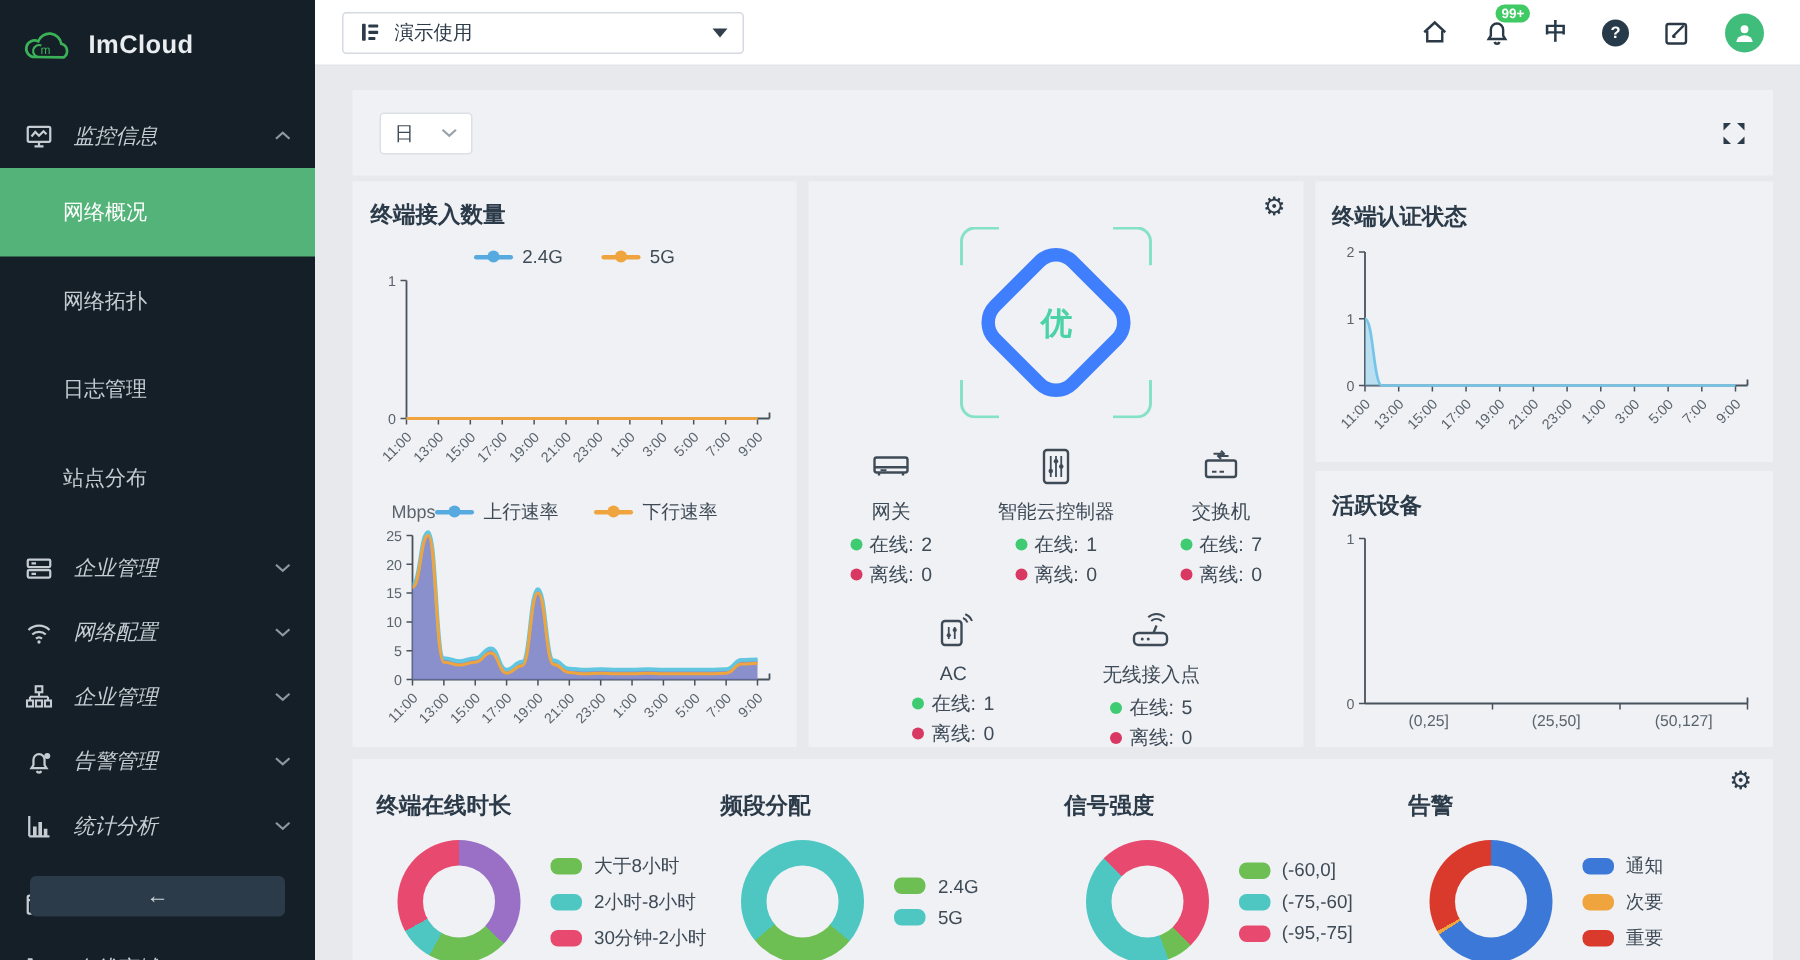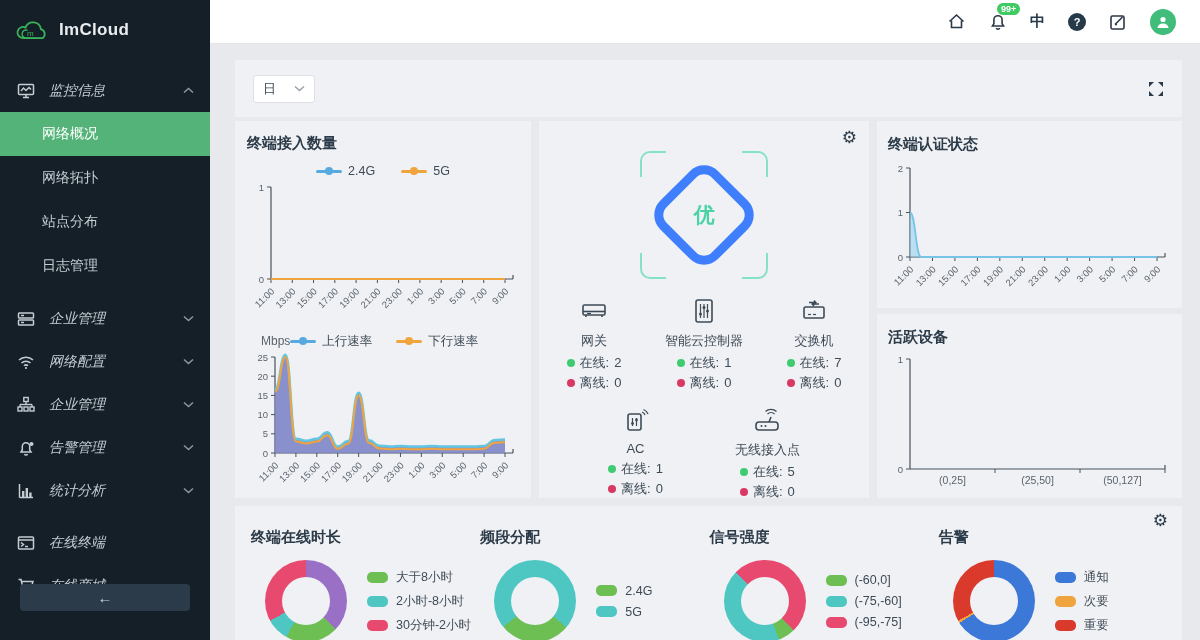--- a/index.html
+++ b/index.html
@@ -5,21 +5,21 @@
   * { box-sizing: border-box; margin: 0; padding: 0; }
   html,body { width:1200px; height:640px; overflow:hidden; font-family:"Liberation Sans",sans-serif; background:#e8e9ed; position:relative; }
 
   
   .sidebar { position:absolute; left:0; top:0; width:210px; height:640px; background:#151f28; z-index:5; }
   .logo { height:60px; display:flex; align-items:center; padding-left:15px; gap:10px; }
   .logo-text { color:#e9edf0; font-size:17px; font-weight:bold; letter-spacing:.3px; }
   .nav-item { height:43px; display:flex; align-items:center; padding:0 16px; color:#c5cdd3; font-size:14px; cursor:pointer; }
   .nav-item .ic { width:20px; display:flex; justify-content:center; }
   .nav-item .lbl { margin-left:13px; flex:1;font-style:italic; }
-  .nav-sub { height:44px; display:flex; align-items:center; padding-left:42px; color:#c5cdd3; font-size:14px; cursor:pointer; }
+  .nav-sub { height:59px; display:flex; align-items:center; padding-left:42px; color:#c5cdd3; font-size:14px; cursor:pointer; }
   .nav-sub.active { background:#54b378; color:#fff; }
   .mt { margin-top:9px; }
   .collapse-btn { position:absolute; bottom:29px; left:20px; width:170px; height:27px; background:#2c3b4a; border:none; border-radius:4px; color:#cfd6dc; font-size:15px; line-height:27px; cursor:pointer; }
 
   
   .topbar { position:absolute; left:210px; top:0; width:990px; height:44px; background:#fff; border-bottom:1px solid #e3e5e9; display:flex; align-items:center; padding:0 24px 0 18px; z-index:4; }
   .scene-select { width:268px; height:28px; border:1px solid #d5dae1; border-radius:3px; display:flex; align-items:center; padding:0 10px; gap:9px; color:#2c3b49; font-size:13px; cursor:pointer; background:#fff; }
   .scene-caret { margin-left:auto; width:0; height:0; border-left:5px solid transparent; border-right:5px solid transparent; border-top:6px solid #333f4b; }
   .topbar-right { margin-left:auto; display:flex; align-items:center; gap:23px; }
   .tb-ic { position:relative; display:flex; align-items:center; cursor:pointer; }
@@ -117,24 +117,24 @@
           </svg>
       </span>
     </div>
     <div class="nav-sub active">
         <span>网络概况</span>
       </div>
     <div class="nav-sub">
         <span>网络拓扑</span>
       </div>
     <div class="nav-sub">
+        <span>日志管理</span>
+      </div>
+    <div class="nav-sub">
         <span>站点分布</span>
-      </div>
-    <div class="nav-sub">
-        <span>日志管理</span>
       </div>
 
     <div class="nav-item mt">
       <span class="ic">
         <svg width="18" height="18" viewBox="0 0 18 18" fill="none" stroke="#c5cdd3" stroke-width="1.5">
           <rect x="1.5" y="3" width="15" height="5" rx="0.8"></rect>
             <rect x="1.5" y="10" width="15" height="5" rx="0.8"></rect>
           <line x1="4" y1="5.5" x2="7" y2="5.5"></line>
             <line x1="4" y1="12.5" x2="7" y2="12.5"></line>
         </svg>
@@ -234,20 +234,32 @@
         </svg>
       </span>
       <span class="lbl">在线商城</span>
     </div>
   </nav>
 
   <button class="collapse-btn">←</button>
 </aside>
 
 <header class="topbar">
+  <div class="scene-select">
+    <span>
+      <svg width="15" height="15" viewBox="0 0 16 16" fill="#2c3b49">
+        <rect x="2.5" y="2" width="2.6" height="12" rx="0.6"></rect>
+          <rect x="7" y="2.5" width="7" height="2.2" rx="0.6"></rect>
+          <rect x="7" y="7" width="7" height="2.2" rx="0.6"></rect>
+          <rect x="7" y="11.3" width="5" height="2.2" rx="0.6"></rect>
+      </svg>
+    </span>
+    <span>演示使用</span>
+    <span class="scene-caret"></span>
+  </div>
   <div class="topbar-right">
     <span class="tb-ic">
       <svg width="19" height="19" viewBox="0 0 19 19" fill="none" stroke="#2b3947" stroke-width="1.6">
         <polyline points="2.5,9.5 9.5,3 16.5,9.5"></polyline>
           <path d="M4.5,8.5 v7 h10 v-7"></path>
       </svg>
     </span>
     <span class="tb-ic">
       <svg width="18" height="19" viewBox="0 0 18 19" fill="none" stroke="#2b3947" stroke-width="1.6">
         <path d="M3.5,14 l1.4,-2.2 v-4 a4.1,4.1 0 0 1 8.2,0 v4 l1.4,2.2 z"></path>

